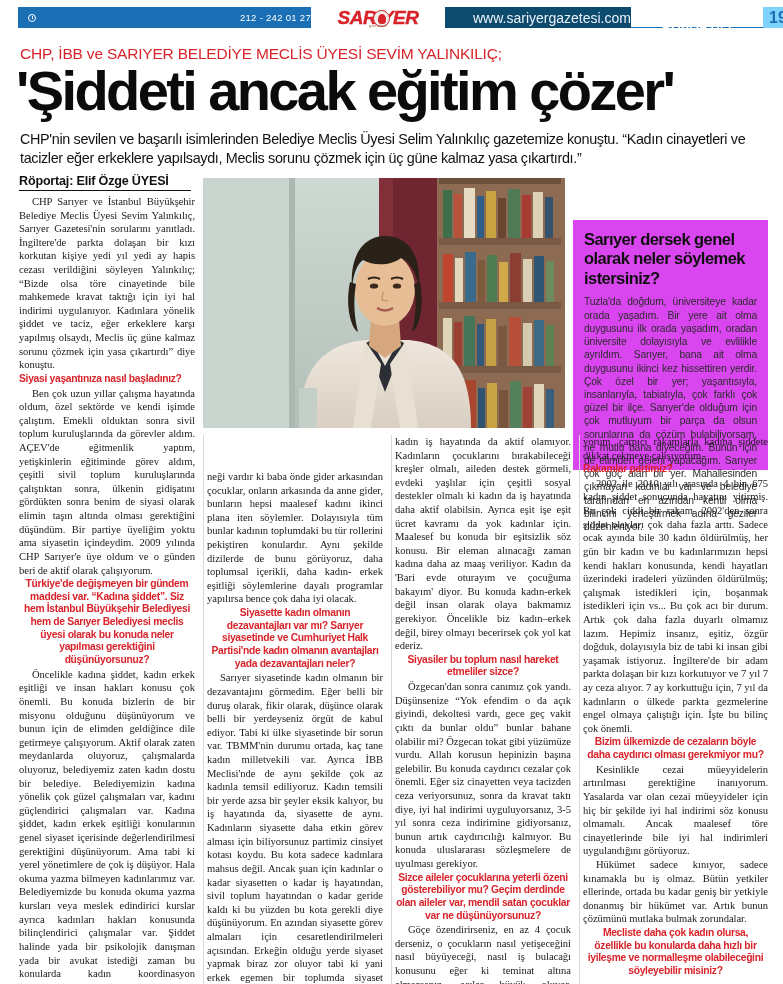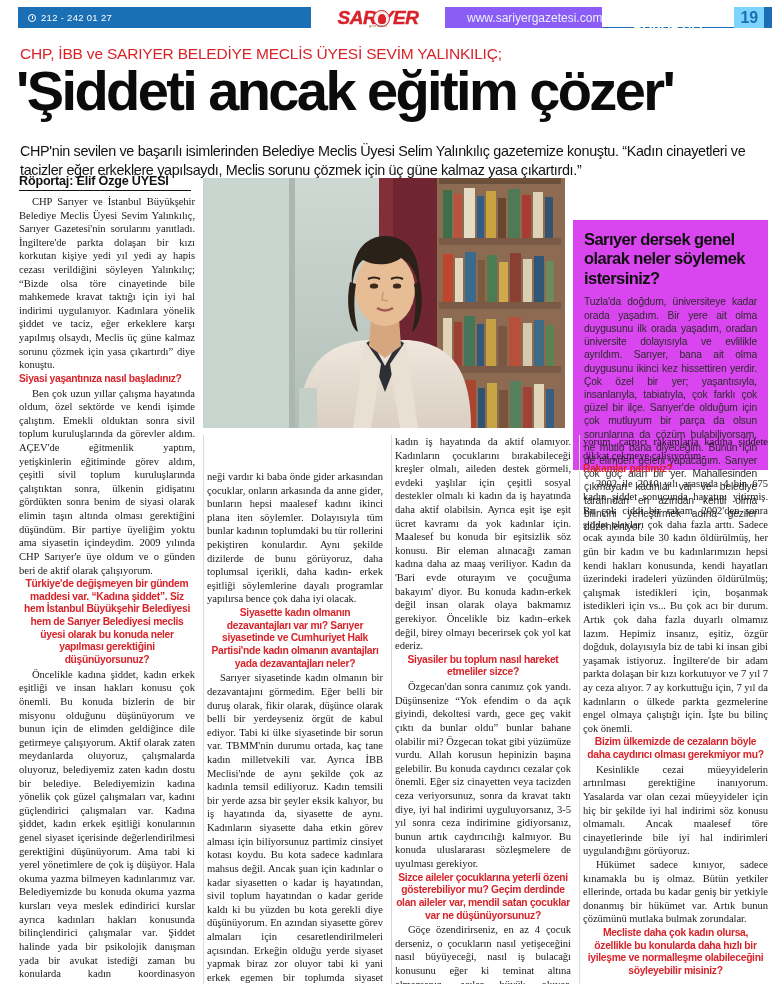--- a/index.html
+++ b/index.html
@@ -24,20 +24,21 @@
   }
   .mh-phone {
     background: #1a6fb5;
     color: #ffffff;
     flex: 0 0 293px;
     display: flex; align-items: center;
     padding-left: 10px;
     font-family: "Liberation Sans", sans-serif;
     font-size: 9.5px;
     letter-spacing: .3px;
+    justify-content: space-between;
   }
   .mh-phone-icon {
     display: inline-block;
     width: 8px; height: 8px;
     border: 1px solid #ffffff;
     border-radius: 50%;
     margin-right: 5px;
     position: relative;
   }
   .mh-phone-icon::after {
@@ -82,26 +83,26 @@
   .mh-logo-sub {
     position: absolute;
     bottom: 0px; left: 58px;
     font-family: "Liberation Sans", sans-serif;
     font-size: 4px;
     color: #8a6a3a;
     letter-spacing: .4px;
   }
   .mh-url {
     flex: 1 1 auto;
-    background: #8b5cf6;
+    background: #0c4a6e;
     color: #eaf2fa;
     display: flex; align-items: center;
-    padding-left: 22px;
-    font-family: "Liberation Sans", sans-serif;
-    font-size: 12px;
+    padding-left: 28px;
+    font-family: "Liberation Sans", sans-serif;
+    font-size: 14px;
   }
   .mh-section {
     flex: 0 0 132px;
     background: #1a6fb5;
     color: #ffffff;
     display: flex; align-items: center; justify-content: center;
     font-family: "Liberation Sans", sans-serif;
     font-weight: bold;
     font-size: 12px;
     letter-spacing: .5px;
@@ -141,21 +142,21 @@
     font-size: 56px;
     line-height: 1.05;
     letter-spacing: -2.6px;
     color: #0b0b0b;
     white-space: nowrap;
     transform: scaleX(1.0);
     transform-origin: left top;
   }
   .standfirst {
     position: absolute;
-    left: 20px; top: 142px;
+    left: 20px; top: 130px;
     width: 740px;
     font-family: "Liberation Sans", sans-serif;
     font-size: 14.4px;
     line-height: 1.35;
     color: #121212;
     letter-spacing: -0.35px;
   }
   .byline {
     position: absolute;
     left: 19px; top: 174px;

